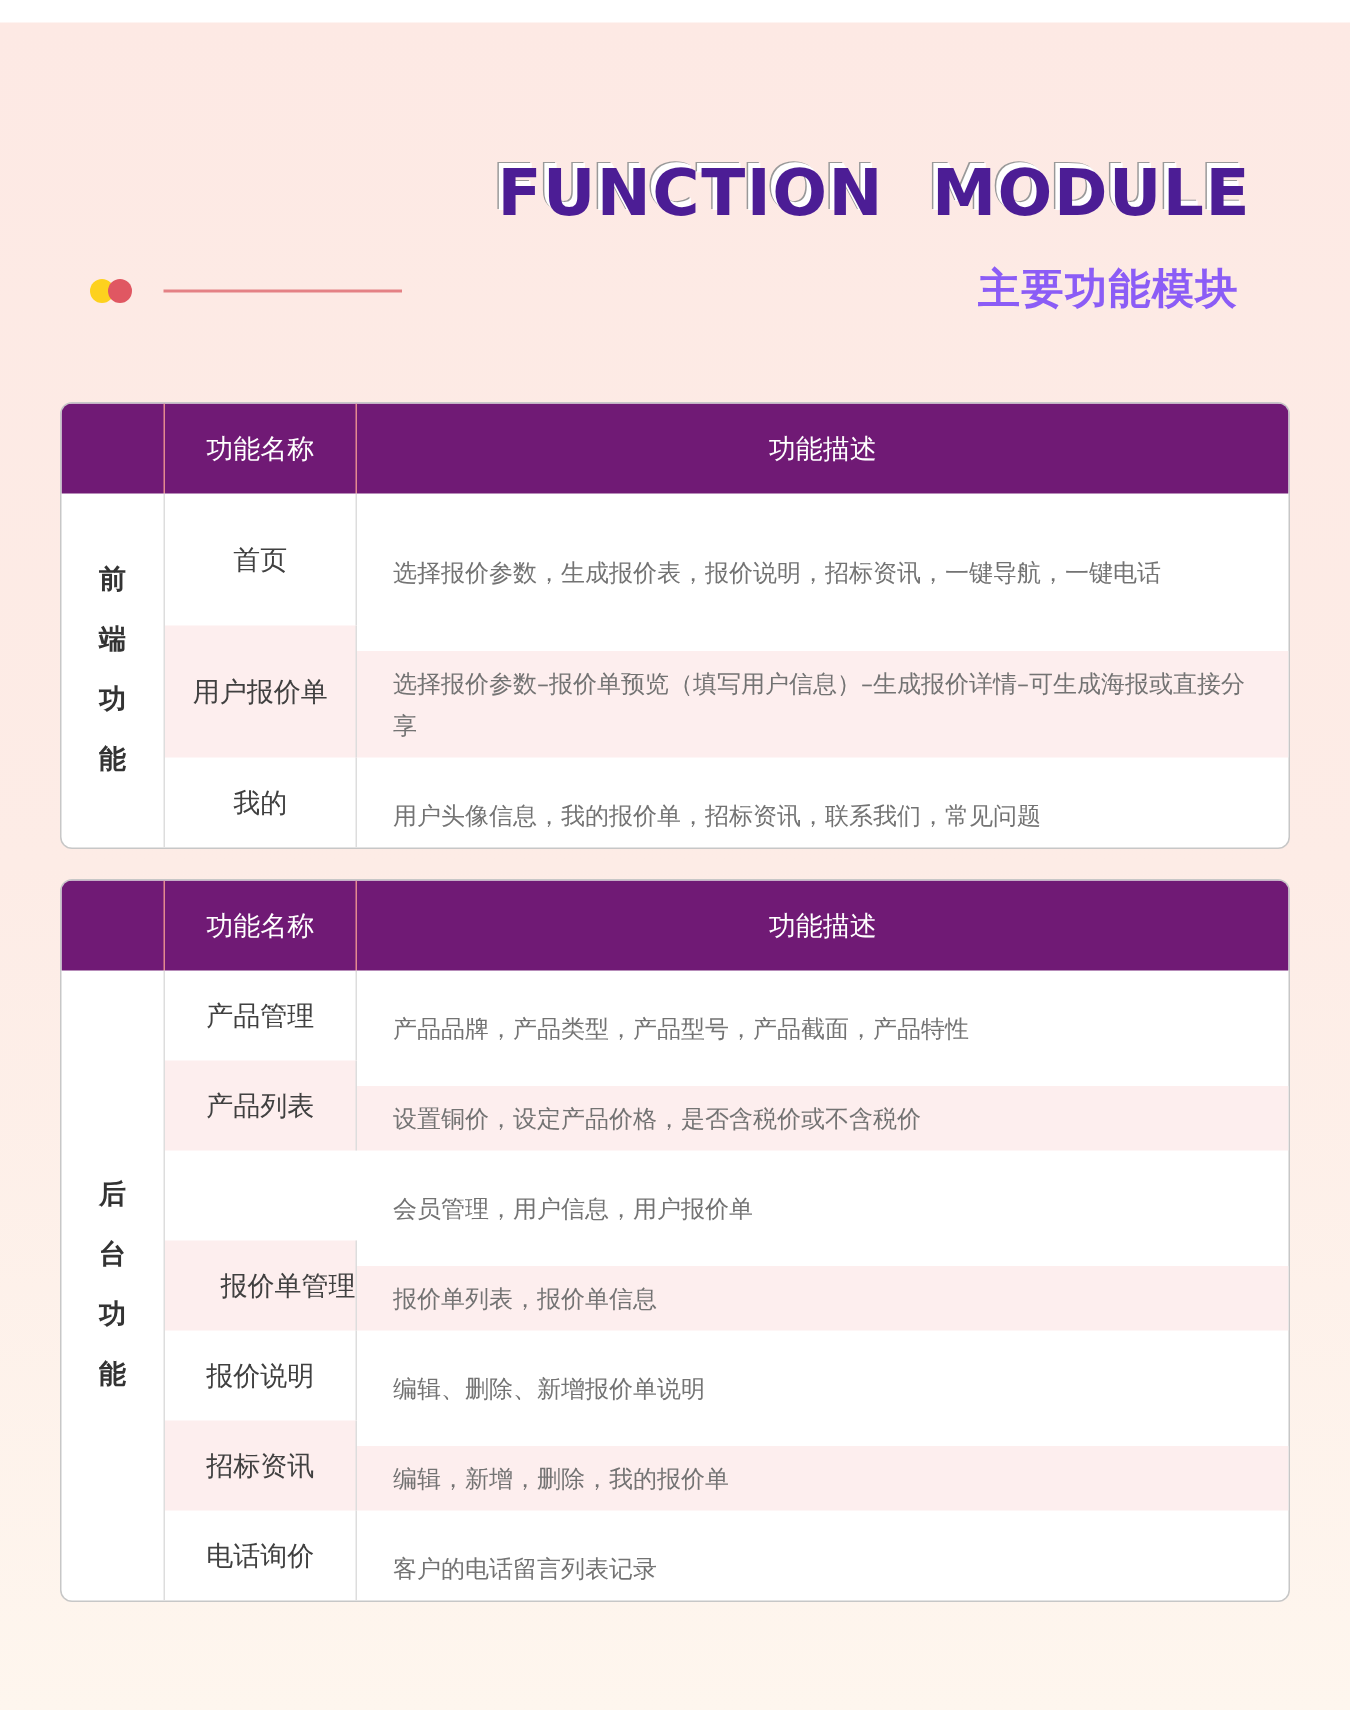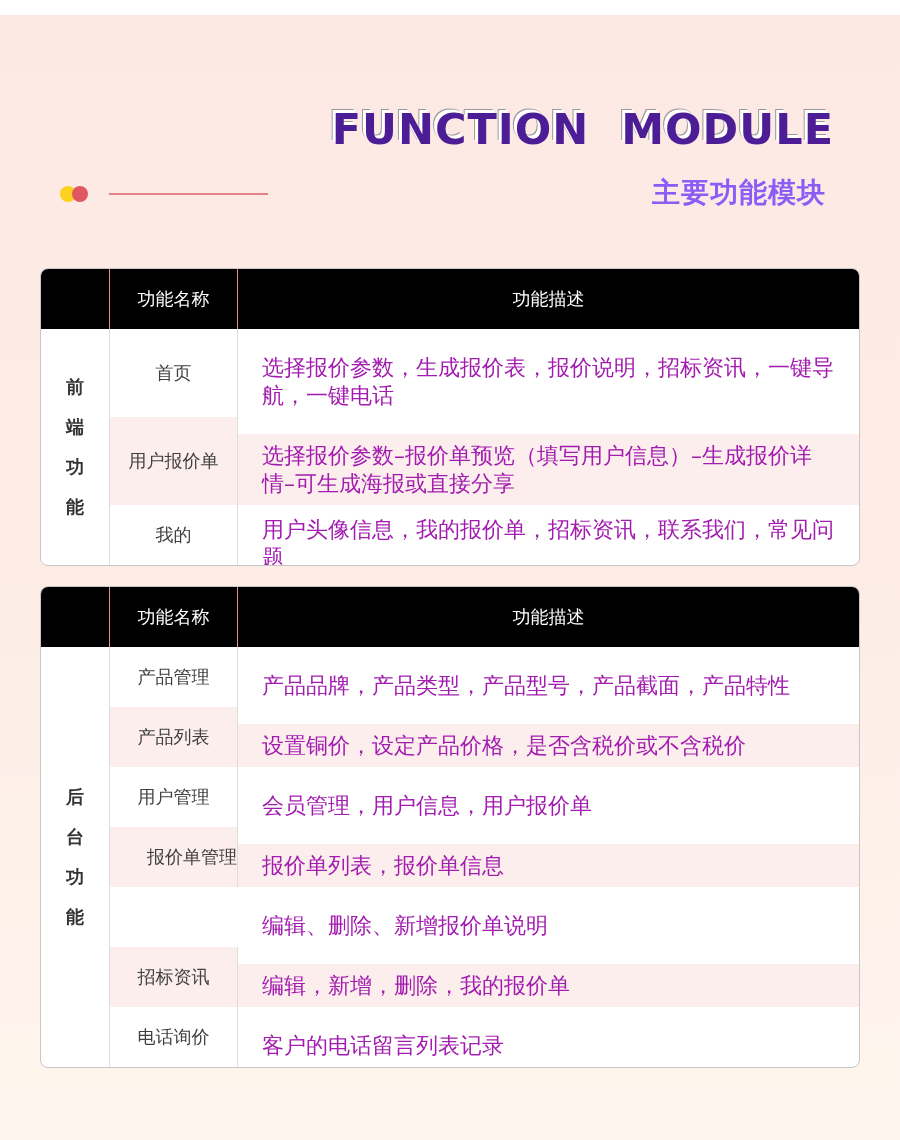--- a/index.html
+++ b/index.html
@@ -28,32 +28,32 @@
   .deco-line { position: absolute; left: 109px; top: 193px; width: 159px; height: 2px; background: #e48185; }
 
   .table-card {
     position: absolute; left: 40px; width: 818px;
     border: 1px solid #c7c7c7; border-radius: 8px; overflow: hidden;
     background: #fff;
   }
   .t1 { top: 268px; }
   .t2 { top: 586px; }
   .grid { display: grid; grid-template-columns: 69px 128px 1fr; }
-  .hd { background: #000000; color: #fff; font-size: 18px; height: 60px; display: flex; align-items: center; justify-content: center; }
+  .hd { background: #701a75; color: #fff; font-size: 18px; height: 60px; display: flex; align-items: center; justify-content: center; }
   .hd.c1, .hd.c2 { border-right: 1px solid #e48a8f; }
   .side {
     border-right: 1px solid #ddd; display: flex; flex-direction: column;
     align-items: center; justify-content: center; font-weight: bold; font-size: 18px; color: #333; line-height: 40px;
   }
   .name {
     border-right: 1px solid #ddd; display: flex; align-items: center; justify-content: center;
     font-size: 18px; color: #404040;
   }
   .desc {
-    display: flex; align-items: center; padding: 0 24px; font-size: 22px; color: #a21caf; line-height: 28px; margin-top: 17px;
+    display: flex; align-items: center; padding: 0 24px; font-size: 16px; color: #737373; line-height: 28px; margin-top: 17px;
   }
   .alt { background: #fdeeee; }
 </style>
 </head>
 <body>
 
 <div class="page-bg"></div>
 
 <div class="title-en">FUNCTION  MODULE</div>
 <div class="title-cn">主要功能模块</div>
@@ -97,26 +97,26 @@
       <span>功</span>
       <span>能</span>
     </div>
 
     <div class="name" style="grid-row:2;grid-column:2;">产品管理</div>
     <div class="desc" style="grid-row:2;grid-column:3;">产品品牌，产品类型，产品型号，产品截面，产品特性</div>
 
     <div class="name alt" style="grid-row:3;grid-column:2;">产品列表</div>
     <div class="desc alt" style="grid-row:3;grid-column:3;">设置铜价，设定产品价格，是否含税价或不含税价</div>
 
-    <div class="name" style="grid-row:4;grid-column:2;">用户管理</div>
     <div class="desc" style="grid-row:4;grid-column:3;">会员管理，用户信息，用户报价单</div>
 
     <div class="name alt" style="grid-row:5;grid-column:2;padding-left:37px;">报价单管理</div>
     <div class="desc alt" style="grid-row:5;grid-column:3;">报价单列表，报价单信息</div>
 
+    <div class="name" style="grid-row:6;grid-column:2;">报价说明</div>
     <div class="desc" style="grid-row:6;grid-column:3;">编辑、删除、新增报价单说明</div>
 
     <div class="name alt" style="grid-row:7;grid-column:2;">招标资讯</div>
     <div class="desc alt" style="grid-row:7;grid-column:3;">编辑，新增，删除，我的报价单</div>
 
     <div class="name" style="grid-row:8;grid-column:2;">电话询价</div>
     <div class="desc" style="grid-row:8;grid-column:3;">客户的电话留言列表记录</div>
   </div>
 </div>
 

